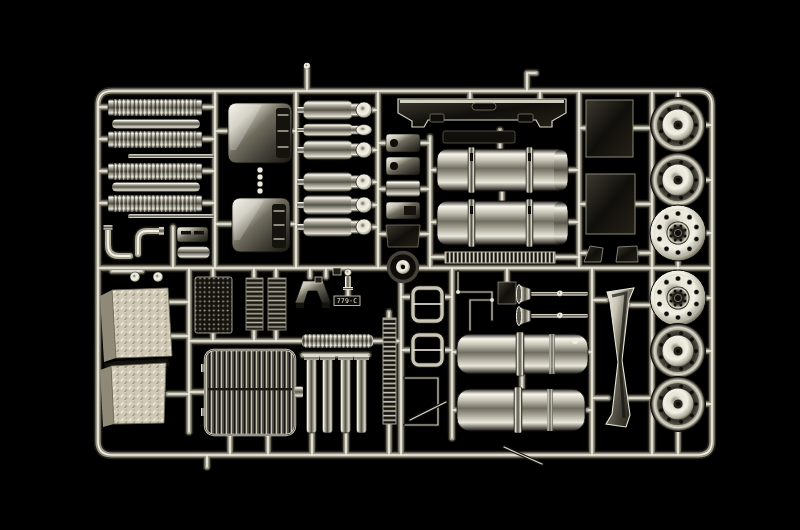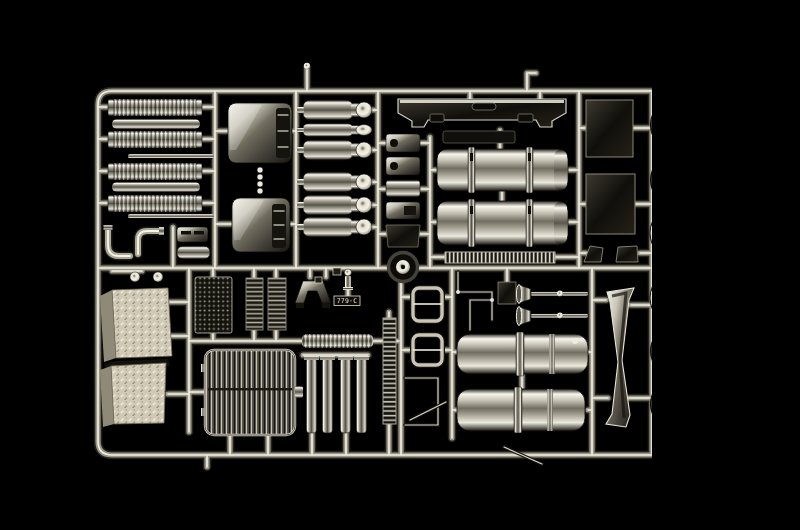--- a/index.html
+++ b/index.html
@@ -1,16 +1,16 @@
 <!DOCTYPE html>
 <html><head>
 <meta charset="utf-8">
 <style>
   html,body{margin:0;padding:0;background:#000;}
-  .stage{position:relative;width:652px;height:530px;background:#000;overflow:hidden;
+  .stage{position:relative;width:800px;height:530px;background:#000;overflow:hidden;
          font-family:"DejaVu Sans","Liberation Sans",sans-serif;}
   svg{display:block}
   
   .rn-sh{fill:none;stroke:#24221b;stroke-width:8.5;stroke-linecap:round;stroke-linejoin:round}
   .rn-md{fill:none;stroke:#9b9789;stroke-width:5.2;stroke-linecap:round;stroke-linejoin:round}
   .rn-hi{fill:none;stroke:#f3f1e5;stroke-width:1.6;stroke-linecap:round;stroke-linejoin:round}
   
   .pipe-sh{fill:none;stroke:#1d1b15;stroke-width:9;stroke-linecap:round}
   .pipe-md{fill:none;stroke:#aca898;stroke-width:6;stroke-linecap:round}
   .pipe-hi{fill:none;stroke:#f7f5e9;stroke-width:1.8;stroke-linecap:round}

